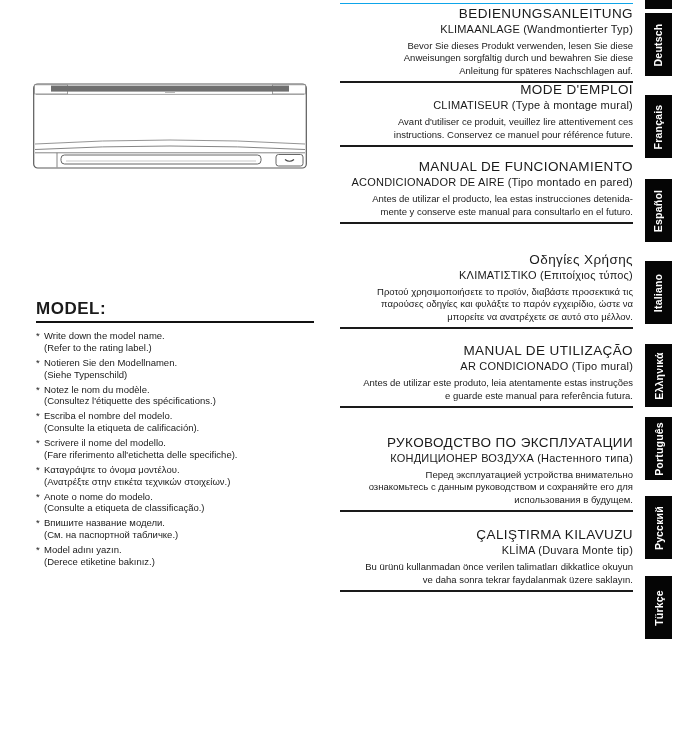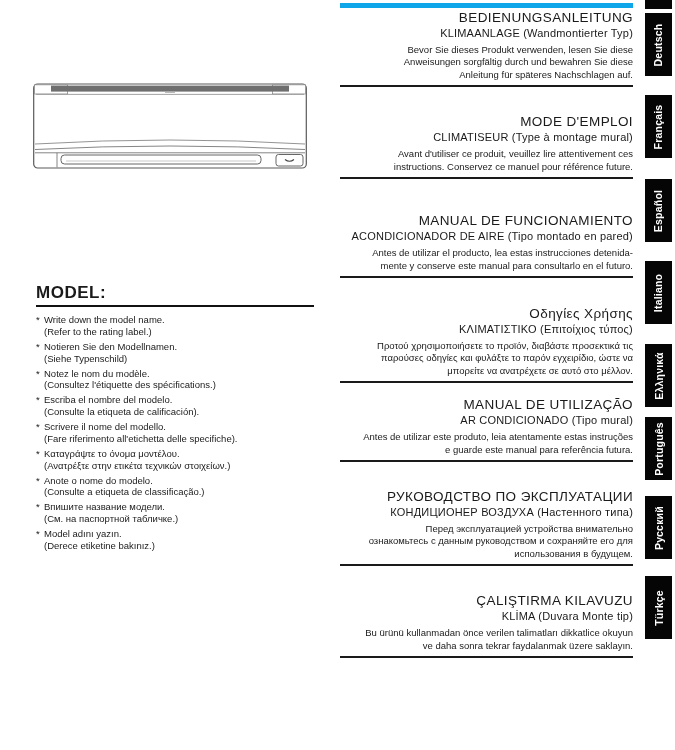--- a/index.html
+++ b/index.html
@@ -4,31 +4,31 @@
 <style>
   * { margin:0; padding:0; box-sizing:border-box; }
   html,body { width:675px; height:750px; background:#ffffff; overflow:hidden;
     font-family:"Liberation Sans", sans-serif; color:#1a1a1a; }
   .page { position:relative; width:675px; height:750px; background:#fff; }
 
   
   .ac-figure { position:absolute; left:33px; top:83px; width:274px; height:86px; }
 
   
-  .model { position:absolute; left:36px; top:283px; width:278px; }
+  .model { position:absolute; left:36px; top:299px; width:278px; }
   .model-heading { font-size:17px; font-weight:bold; letter-spacing:0.5px;
     border-bottom:2.5px solid #111; padding-bottom:2px; }
   .model-list { margin-top:7px; }
   .model-item { display:flex; font-size:9.5px; line-height:11.8px; margin-bottom:3.2px; }
   .model-item .bullet { width:8px; flex:0 0 8px; }
   .model-item .item-text { white-space:pre-line; }
 
   
   .sections { position:absolute; left:340px; top:3px; width:293px;
-    border-top:5px solid #0ea5e9; }
+    border-top:1px solid #0ea5e9; }
   .section { border-bottom:2px solid #1a1a1a; display:flex; flex-direction:column;
     justify-content:flex-end; align-items:flex-end; text-align:right;
     padding-bottom:4px; }
   .sec-title { font-size:13.5px; letter-spacing:0.4px; white-space:nowrap; line-height:16px; }
   .sec-subtitle { font-size:11px; letter-spacing:0.2px; white-space:nowrap; line-height:15px; }
   .sec-body { font-size:9.5px; font-weight:normal; line-height:12.3px;
     white-space:pre-line; margin-top:3px; }
 
   
   .tab { position:absolute; left:645px; width:27px; height:63px; background:#050505;
@@ -113,27 +113,27 @@
   </div>
 
   <div class="sections">
     <div class="section" style="height:79px">
       <div class="sec-title">BEDIENUNGSANLEITUNG</div>
       <div class="sec-subtitle">KLIMAANLAGE (Wandmontierter Typ)</div>
       <div class="sec-body">Bevor Sie dieses Produkt verwenden, lesen Sie diese
 Anweisungen sorgfältig durch und bewahren Sie diese
 Anleitung für späteres Nachschlagen auf.</div>
     </div>
-    <div class="section" style="height:92px">
+    <div class="section" style="height:64px">
       <div class="sec-title">MODE D'EMPLOI</div>
       <div class="sec-subtitle">CLIMATISEUR (Type à montage mural)</div>
       <div class="sec-body">Avant d'utiliser ce produit, veuillez lire attentivement ces
 instructions. Conservez ce manuel pour référence future.</div>
     </div>
-    <div class="section" style="height:99px">
+    <div class="section" style="height:77px">
       <div class="sec-title">MANUAL DE FUNCIONAMIENTO</div>
       <div class="sec-subtitle">ACONDICIONADOR DE AIRE (Tipo montado en pared)</div>
       <div class="sec-body">Antes de utilizar el producto, lea estas instrucciones detenida-
 mente y conserve este manual para consultarlo en el futuro.</div>
     </div>
     <div class="section" style="height:105px">
       <div class="sec-title">Οδηγίες Χρήσης</div>
       <div class="sec-subtitle">ΚΛΙΜΑΤΙΣΤΙΚΟ (Επιτοίχιος τύπος)</div>
       <div class="sec-body">Προτού χρησιμοποιήσετε το προϊόν, διαβάστε προσεκτικά τις
 παρούσες οδηγίες και φυλάξτε το παρόν εγχειρίδιο, ώστε να
@@ -145,21 +145,21 @@
       <div class="sec-body">Antes de utilizar este produto, leia atentamente estas instruções
 e guarde este manual para referência futura.</div>
     </div>
     <div class="section" style="height:104px">
       <div class="sec-title">РУКОВОДСТВО ПО ЭКСПЛУАТАЦИИ</div>
       <div class="sec-subtitle">КОНДИЦИОНЕР ВОЗДУХА (Настенного типа)</div>
       <div class="sec-body">Перед эксплуатацией устройства внимательно
 ознакомьтесь с данным руководством и сохраняйте его для
 использования в будущем.</div>
     </div>
-    <div class="section" style="height:92px">
+    <div class="section" style="height:80px">
       <div class="sec-title">ÇALIŞTIRMA KILAVUZU</div>
       <div class="sec-subtitle">KLİMA (Duvara Monte tip)</div>
       <div class="sec-body">Bu ürünü kullanmadan önce verilen talimatları dikkatlice okuyun
 ve daha sonra tekrar faydalanmak üzere saklayın.</div>
     </div>
   </div>
 
   <div class="tab partial"></div>
   <div class="tab" style="top:13px">
       <span class="tab-label">Deutsch</span>

